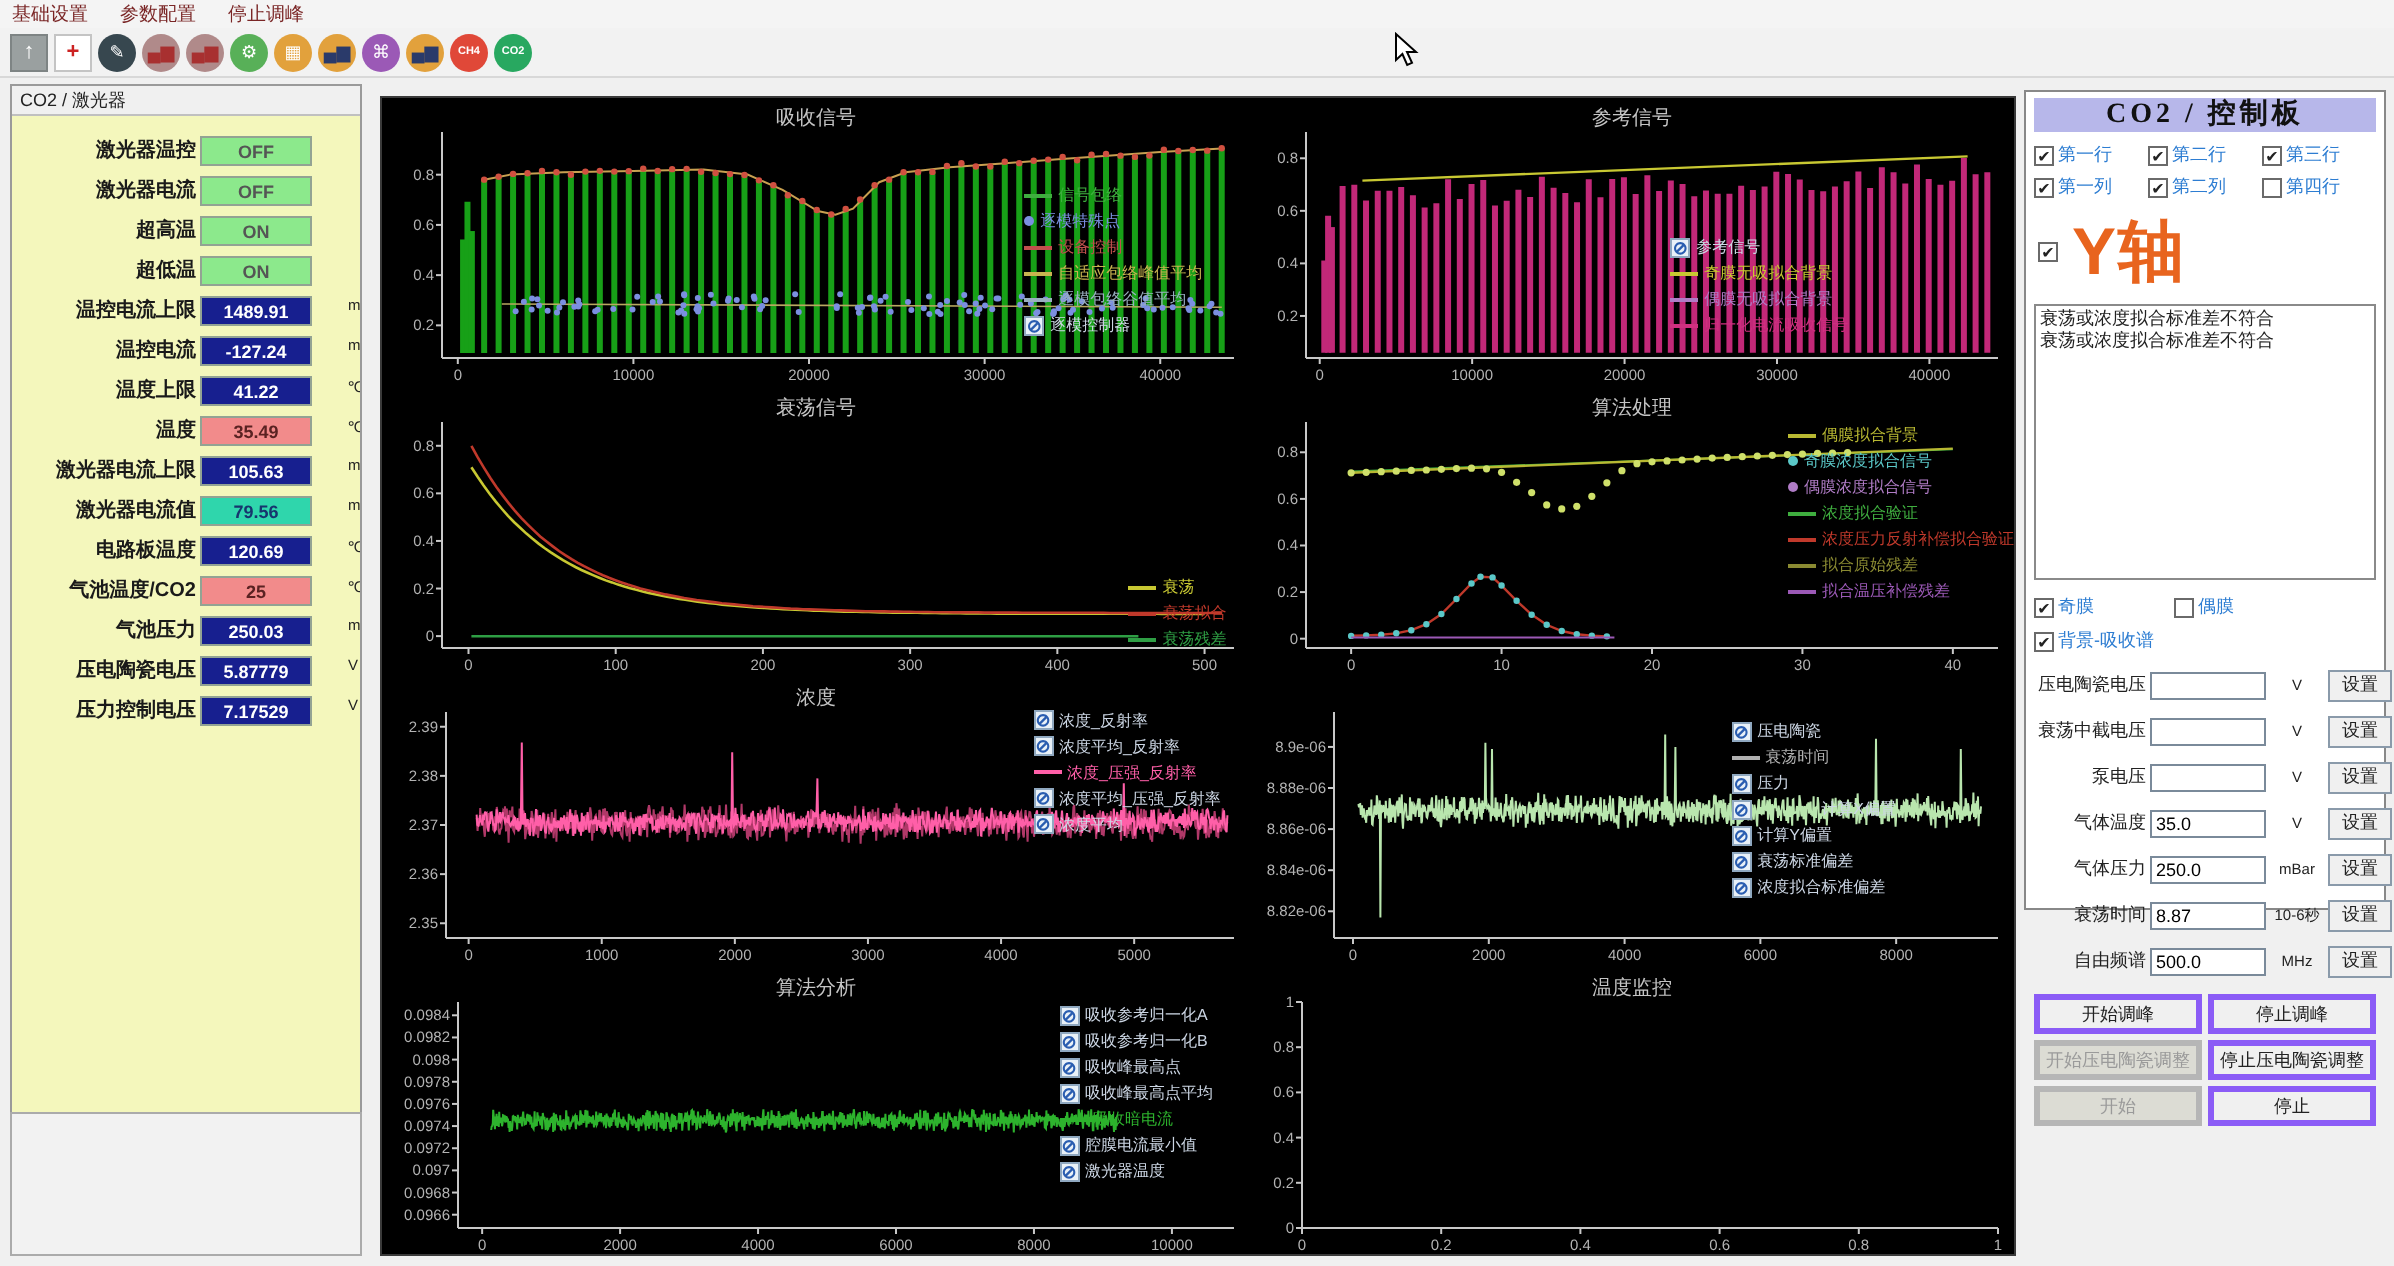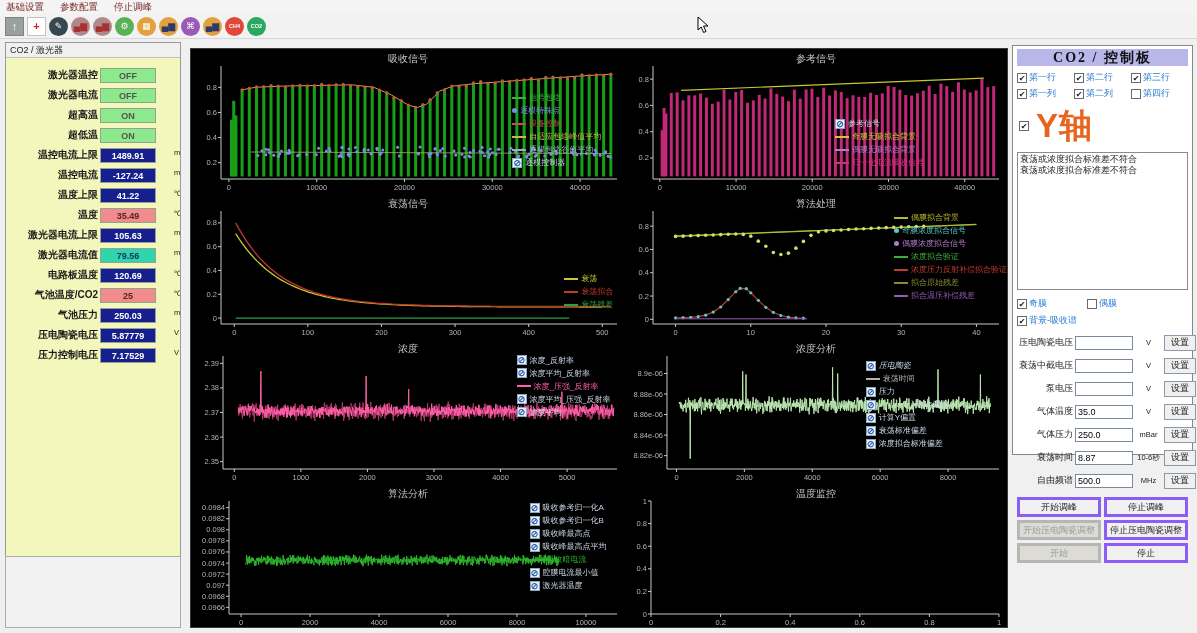--- a/index.html
+++ b/index.html
@@ -569,21 +569,21 @@
         <line x1="27" y1="76.47368421052633" x2="30" y2="76.47368421052633" stroke="#c8c8c8" stroke-width="1"></line>
         <text x="26" y="78.97368421052633" fill="#b4b4b4" font-size="7.5" font-family="Liberation Sans, sans-serif" text-anchor="end">0.4</text>
         <line x1="27" y1="52.68421052631578" x2="30" y2="52.68421052631578" stroke="#c8c8c8" stroke-width="1"></line>
         <text x="26" y="55.18421052631578" fill="#b4b4b4" font-size="7.5" font-family="Liberation Sans, sans-serif" text-anchor="end">0.6</text>
         <line x1="27" y1="28.89473684210526" x2="30" y2="28.89473684210526" stroke="#c8c8c8" stroke-width="1"></line>
         <text x="26" y="31.39473684210526" fill="#b4b4b4" font-size="7.5" font-family="Liberation Sans, sans-serif" text-anchor="end">0.8</text>
         <polyline points="44.7,39.6 47.8,44.4 50.8,48.8 53.9,53.0 56.9,56.8 60.0,60.5 63.0,63.9 66.1,67.1 69.2,70.0 72.2,72.8 75.3,75.4 78.3,77.8 81.4,80.1 84.4,82.2 87.5,84.2 90.5,86.1 93.6,87.8 96.7,89.5 99.7,91.0 102.8,92.4 105.8,93.7 108.9,95.0 111.9,96.2 115.0,97.2 118.0,98.3 121.1,99.2 124.1,100.1 127.2,100.9 130.3,101.7 133.3,102.5 136.4,103.1 139.4,103.8 142.5,104.4 145.5,104.9 148.6,105.5 151.6,105.9 154.7,106.4 157.7,106.8 160.8,107.2 163.9,107.6 166.9,107.9 170.0,108.3 173.0,108.6 176.1,108.9 179.1,109.1 182.2,109.4 185.2,109.6 188.3,109.8 191.3,110.0 194.4,110.2 197.5,110.4 200.5,110.6 203.6,110.7 206.6,110.9 209.7,111.0 212.7,111.1 215.8,111.3 218.8,111.4 221.9,111.5 224.9,111.6 228.0,111.7 231.1,111.8 234.1,111.8 237.2,111.9 240.2,112.0 243.3,112.0 246.3,112.1 249.4,112.2 252.4,112.2 255.5,112.3 258.5,112.3 261.6,112.4 264.7,112.4 267.7,112.4 270.8,112.5 273.8,112.5 276.9,112.5 279.9,112.6 283.0,112.6 286.0,112.6 289.1,112.6 292.1,112.7 295.2,112.7 298.3,112.7 301.3,112.7 304.4,112.7 307.4,112.8 310.5,112.8 313.5,112.8 316.6,112.8 319.6,112.8 322.7,112.8 325.7,112.8 328.8,112.8 331.9,112.9 334.9,112.9 338.0,112.9 341.0,112.9 344.1,112.9 347.1,112.9 350.2,112.9 353.2,112.9 356.3,112.9 359.3,112.9 362.4,112.9 365.5,112.9 368.5,112.9 371.6,112.9 374.6,112.9 377.7,112.9 380.7,112.9 383.8,112.9 386.8,112.9 389.9,113.0 393.0,113.0 396.0,113.0 399.1,113.0 402.1,113.0 405.2,113.0 408.2,113.0 411.3,113.0" fill="none" stroke="#c8c832" stroke-width="1.3"></polyline>
         <polyline points="44.7,28.9 47.8,34.6 51.0,39.9 54.1,44.9 57.2,49.5 60.4,53.8 63.5,57.8 66.6,61.6 69.7,65.1 72.9,68.3 76.0,71.3 79.1,74.2 82.3,76.8 85.4,79.2 88.5,81.5 91.6,83.6 94.8,85.6 97.9,87.4 101.0,89.1 104.2,90.7 107.3,92.2 110.4,93.6 113.5,94.9 116.7,96.1 119.8,97.2 122.9,98.3 126.1,99.3 129.2,100.2 132.3,101.0 135.4,101.8 138.6,102.5 141.7,103.2 144.8,103.8 148.0,104.4 151.1,105.0 154.2,105.5 157.3,106.0 160.5,106.4 163.6,106.8 166.7,107.2 169.9,107.6 173.0,107.9 176.1,108.2 179.2,108.5 182.4,108.8 185.5,109.1 188.6,109.3 191.7,109.5 194.9,109.7 198.0,109.9 201.1,110.1 204.3,110.3 207.4,110.4 210.5,110.6 213.6,110.7 216.8,110.8 219.9,110.9 223.0,111.0 226.2,111.1 229.3,111.2 232.4,111.3 235.5,111.4 238.7,111.5 241.8,111.6 244.9,111.6 248.1,111.7 251.2,111.7 254.3,111.8 257.4,111.8 260.6,111.9 263.7,111.9 266.8,112.0 270.0,112.0 273.1,112.0 276.2,112.1 279.3,112.1 282.5,112.1 285.6,112.2 288.7,112.2 291.9,112.2 295.0,112.2 298.1,112.2 301.2,112.3 304.4,112.3 307.5,112.3 310.6,112.3 313.8,112.3 316.9,112.3 320.0,112.4 323.1,112.4 326.3,112.4 329.4,112.4 332.5,112.4 335.6,112.4 338.8,112.4 341.9,112.4 345.0,112.4 348.2,112.4 351.3,112.4 354.4,112.4 357.5,112.4 360.7,112.4 363.8,112.5 366.9,112.5 370.1,112.5 373.2,112.5 376.3,112.5 379.4,112.5 382.6,112.5 385.7,112.5 388.8,112.5 392.0,112.5 395.1,112.5 398.2,112.5 401.3,112.5 404.5,112.5 407.6,112.5 410.7,112.5 413.9,112.5 417.0,112.5 420.1,112.5" fill="none" stroke="#c0392b" stroke-width="1.3"></polyline>
         <polyline points="44.7,124.1 378.2,124.1" fill="none" stroke="#2e9e44" stroke-width="1.2"></polyline>
       </svg>
-      <div class="legend" style="left: 373.24px; top: 78px;">
+      <div class="legend" style="left: 373.24px; top: 93px;">
         <div class="legend-row">
           <span class="lline" style="background: rgb(200, 200, 50);"></span>
           <span class="llabel" style="color: rgb(200, 200, 50);">衰荡</span>
         </div>
         <div class="legend-row">
           <span class="lline" style="background: rgb(192, 57, 43);"></span>
           <span class="llabel" style="color: rgb(192, 57, 43);">衰荡拟合</span>
         </div>
         <div class="legend-row">
           <span class="lline" style="background: rgb(46, 158, 68);"></span>
@@ -752,21 +752,20 @@
           <span class="lchk">⊘</span>
           <span class="llabel" style="color: rgb(204, 214, 228);">浓度平均_压强_反射率</span>
         </div>
         <div class="legend-row">
           <span class="lchk">⊘</span>
           <span class="llabel" style="color: rgb(204, 214, 228);">浓度平均</span>
         </div>
       </div>
     </div>
     <div class="chart-cell" style="width: 382px; height: 145px;">
-      <div class="chart-title">浓度分析</div>
       <svg width="382" height="145">
         <line x1="42" y1="17" x2="42" y2="130" stroke="#c8c8c8" stroke-width="1"></line>
         <line x1="42" y1="130" x2="374" y2="130" stroke="#c8c8c8" stroke-width="1"></line>
         <line x1="51.505112474437624" y1="130" x2="51.505112474437624" y2="133" stroke="#c8c8c8" stroke-width="1"></line>
         <text x="51.505112474437624" y="141" fill="#b4b4b4" font-size="7.5" font-family="Liberation Sans, sans-serif" text-anchor="middle">0</text>
         <line x1="119.39877300613496" y1="130" x2="119.39877300613496" y2="133" stroke="#c8c8c8" stroke-width="1"></line>
         <text x="119.39877300613496" y="141" fill="#b4b4b4" font-size="7.5" font-family="Liberation Sans, sans-serif" text-anchor="middle">2000</text>
         <line x1="187.2924335378323" y1="130" x2="187.2924335378323" y2="133" stroke="#c8c8c8" stroke-width="1"></line>
         <text x="187.2924335378323" y="141" fill="#b4b4b4" font-size="7.5" font-family="Liberation Sans, sans-serif" text-anchor="middle">4000</text>
         <line x1="255.18609406952964" y1="130" x2="255.18609406952964" y2="133" stroke="#c8c8c8" stroke-width="1"></line>
@@ -781,21 +780,21 @@
         <text x="38" y="78.05454545454563" fill="#b4b4b4" font-size="7.5" font-family="Liberation Sans, sans-serif" text-anchor="end">8.86e-06</text>
         <line x1="39" y1="96.10000000000018" x2="42" y2="96.10000000000018" stroke="#c8c8c8" stroke-width="1"></line>
         <text x="38" y="98.60000000000018" fill="#b4b4b4" font-size="7.5" font-family="Liberation Sans, sans-serif" text-anchor="end">8.84e-06</text>
         <line x1="39" y1="116.64545454545473" x2="42" y2="116.64545454545473" stroke="#c8c8c8" stroke-width="1"></line>
         <text x="38" y="119.14545454545473" fill="#b4b4b4" font-size="7.5" font-family="Liberation Sans, sans-serif" text-anchor="end">8.82e-06</text>
         <polyline points="54.2,63.0 54.5,64.7 54.8,63.1 55.1,63.0 55.4,68.5 55.7,64.8 56.0,63.6 56.3,69.8 56.6,66.5 56.9,65.2 57.2,68.1 57.5,70.0 57.8,69.7 58.1,72.4 58.4,66.0 58.7,69.1 59.0,66.5 59.3,66.5 59.6,64.7 59.9,68.8 60.2,67.2 60.5,68.1 60.7,60.8 61.0,73.1 61.3,73.4 61.6,69.4 61.9,69.2 62.2,63.8 62.5,64.8 62.8,67.0 63.1,68.5 63.4,58.7 63.7,61.1 64.0,67.4 64.3,67.2 64.6,70.5 64.9,61.2 65.2,119.7 65.5,63.4 65.8,67.5 66.1,66.3 66.4,65.3 66.7,63.5 67.0,67.0 67.3,64.4 67.6,70.2 67.9,61.4 68.2,67.9 68.5,67.1 68.8,68.8 69.1,65.2 69.4,72.3 69.7,61.9 69.9,60.1 70.2,64.4 70.5,72.0 70.8,64.2 71.1,64.7 71.4,69.7 71.7,63.4 72.0,69.0 72.3,64.2 72.6,72.3 72.9,66.0 73.2,63.6 73.5,62.2 73.8,61.4 74.1,69.2 74.4,66.8 74.7,59.6 75.0,65.4 75.3,67.1 75.6,67.2 75.9,58.2 76.2,71.4 76.5,75.3 76.8,68.9 77.1,66.9 77.4,63.0 77.7,63.2 78.0,63.2 78.3,69.4 78.6,69.4 78.9,71.3 79.1,70.1 79.4,69.4 79.7,70.9 80.0,59.7 80.3,67.1 80.6,71.4 80.9,61.8 81.2,66.5 81.5,64.2 81.8,68.1 82.1,63.3 82.4,63.9 82.7,69.4 83.0,66.2 83.3,65.9 83.6,63.6 83.9,62.1 84.2,60.2 84.5,69.5 84.8,60.3 85.1,68.1 85.4,64.9 85.7,72.6 86.0,71.6 86.3,63.3 86.6,67.0 86.9,65.0 87.2,64.2 87.5,64.8 87.8,66.8 88.1,67.0 88.3,69.4 88.6,69.8 88.9,68.2 89.2,63.4 89.5,66.3 89.8,63.5 90.1,66.3 90.4,66.0 90.7,61.5 91.0,59.7 91.3,66.7 91.6,66.7 91.9,69.4 92.2,65.2 92.5,70.1 92.8,66.0 93.1,58.6 93.4,64.1 93.7,71.4 94.0,68.6 94.3,71.8 94.6,60.9 94.9,66.3 95.2,72.7 95.5,74.6 95.8,71.5 96.1,60.4 96.4,70.3 96.7,68.4 97.0,69.5 97.2,70.6 97.5,65.0 97.8,67.0 98.1,59.0 98.4,71.1 98.7,60.7 99.0,64.4 99.3,63.3 99.6,70.1 99.9,68.0 100.2,63.2 100.5,64.3 100.8,68.5 101.1,64.8 101.4,66.8 101.7,65.8 102.0,59.7 102.3,68.8 102.6,68.5 102.9,69.3 103.2,68.4 103.5,65.6 103.8,68.8 104.1,69.7 104.4,66.3 104.7,72.7 105.0,62.2 105.3,62.0 105.6,67.1 105.9,59.5 106.2,66.5 106.4,61.7 106.7,65.3 107.0,59.7 107.3,60.7 107.6,68.9 107.9,66.0 108.2,70.4 108.5,70.6 108.8,68.1 109.1,65.9 109.4,68.0 109.7,64.8 110.0,65.9 110.3,60.0 110.6,66.7 110.9,59.9 111.2,60.6 111.5,61.2 111.8,68.4 112.1,63.3 112.4,72.9 112.7,62.4 113.0,70.4 113.3,69.8 113.6,67.6 113.9,64.5 114.2,65.2 114.5,59.9 114.8,64.1 115.1,69.3 115.4,62.6 115.6,68.4 115.9,70.8 116.2,61.3 116.5,67.5 116.8,63.7 117.1,63.0 117.4,65.5 117.7,32.4 118.0,59.7 118.3,63.1 118.6,65.1 118.9,64.7 119.2,64.0 119.5,65.6 119.8,64.8 120.1,65.7 120.4,71.7 120.7,66.7 121.0,35.5 121.3,68.9 121.6,65.2 121.9,68.2 122.2,65.1 122.5,69.6 122.8,59.8 123.1,69.8 123.4,71.3 123.7,62.2 124.0,67.9 124.3,67.4 124.6,69.4 124.8,65.6 125.1,66.4 125.4,62.4 125.7,67.9 126.0,69.6 126.3,69.5 126.6,72.1 126.9,71.3 127.2,65.7 127.5,62.9 127.8,69.2 128.1,58.0 128.4,65.5 128.7,65.9 129.0,65.3 129.3,64.7 129.6,68.9 129.9,64.2 130.2,70.7 130.5,61.2 130.8,62.7 131.1,59.6 131.4,64.8 131.7,74.4 132.0,68.4 132.3,67.8 132.6,65.8 132.9,61.4 133.2,65.4 133.5,65.9 133.8,68.5 134.0,72.4 134.3,66.2 134.6,64.3 134.9,63.5 135.2,65.1 135.5,69.7 135.8,65.8 136.1,64.5 136.4,64.0 136.7,64.3 137.0,67.9 137.3,66.5 137.6,64.1 137.9,74.9 138.2,68.8 138.5,69.4 138.8,72.8 139.1,66.0 139.4,63.5 139.7,61.9 140.0,67.6 140.3,63.1 140.6,65.8 140.9,69.8 141.2,71.5 141.5,65.7 141.8,64.7 142.1,72.2 142.4,69.2 142.7,62.2 142.9,65.3 143.2,67.1 143.5,61.8 143.8,66.0 144.1,57.4 144.4,66.5 144.7,70.5 145.0,73.3 145.3,63.5 145.6,69.4 145.9,67.5 146.2,71.4 146.5,62.4 146.8,73.2 147.1,58.1 147.4,67.1 147.7,60.4 148.0,64.3 148.3,63.7 148.6,68.9 148.9,67.3 149.2,69.9 149.5,68.6 149.8,62.7 150.1,63.5 150.4,62.2 150.7,67.4 151.0,62.3 151.3,71.5 151.6,63.4 151.9,67.0 152.1,66.1 152.4,67.7 152.7,68.6 153.0,62.9 153.3,65.9 153.6,68.3 153.9,60.8 154.2,61.3 154.5,71.6 154.8,67.5 155.1,68.0 155.4,64.6 155.7,72.0 156.0,69.0 156.3,66.1 156.6,64.8 156.9,66.1 157.2,67.1 157.5,68.9 157.8,63.6 158.1,62.1 158.4,58.7 158.7,70.3 159.0,58.5 159.3,68.6 159.6,63.2 159.9,63.8 160.2,62.6 160.5,64.5 160.8,70.9 161.1,64.2 161.3,64.3 161.6,68.9 161.9,68.7 162.2,66.7 162.5,65.7 162.8,58.9 163.1,63.3 163.4,72.5 163.7,66.3 164.0,63.8 164.3,67.2 164.6,63.9 164.9,64.2 165.2,63.6 165.5,58.8 165.8,69.2 166.1,72.2 166.4,70.1 166.7,67.3 167.0,66.1 167.3,64.4 167.6,67.3 167.9,63.9 168.2,67.7 168.5,63.4 168.8,61.4 169.1,67.8 169.4,64.4 169.7,66.8 170.0,65.8 170.3,63.6 170.5,68.4 170.8,69.2 171.1,67.9 171.4,62.6 171.7,67.5 172.0,60.0 172.3,67.8 172.6,65.5 172.9,65.3 173.2,63.3 173.5,66.7 173.8,68.1 174.1,68.4 174.4,64.5 174.7,73.5 175.0,62.0 175.3,59.6 175.6,64.8 175.9,69.1 176.2,67.5 176.5,70.2 176.8,72.0 177.1,60.7 177.4,70.7 177.7,68.7 178.0,63.7 178.3,71.4 178.6,70.3 178.9,66.5 179.2,68.0 179.5,62.6 179.7,65.2 180.0,58.8 180.3,67.1 180.6,71.6 180.9,68.8 181.2,66.1 181.5,60.2 181.8,66.1 182.1,71.9 182.4,71.7 182.7,71.2 183.0,71.8 183.3,68.5 183.6,71.5 183.9,71.1 184.2,75.4 184.5,65.0 184.8,59.0 185.1,67.4 185.4,62.7 185.7,59.6 186.0,60.6 186.3,64.6 186.6,61.4 186.9,63.4 187.2,66.9 187.5,60.0 187.8,68.6 188.1,67.4 188.4,66.0 188.6,64.2 188.9,74.8 189.2,63.9 189.5,70.4 189.8,71.2 190.1,65.5 190.4,60.0 190.7,66.8 191.0,72.4 191.3,66.7 191.6,65.8 191.9,65.0 192.2,61.5 192.5,65.4 192.8,58.9 193.1,74.1 193.4,70.6 193.7,63.1 194.0,65.3 194.3,68.7 194.6,59.9 194.9,65.3 195.2,67.1 195.5,66.9 195.8,58.7 196.1,65.1 196.4,61.8 196.7,67.1 197.0,63.3 197.3,66.4 197.6,67.1 197.8,62.8 198.1,70.1 198.4,68.9 198.7,63.2 199.0,61.3 199.3,62.8 199.6,62.2 199.9,64.7 200.2,71.5 200.5,67.4 200.8,67.1 201.1,64.4 201.4,68.2 201.7,66.1 202.0,72.4 202.3,65.6 202.6,60.9 202.9,72.0 203.2,65.3 203.5,60.2 203.8,68.2 204.1,66.6 204.4,64.6 204.7,65.0 205.0,65.9 205.3,65.8 205.6,64.6 205.9,62.0 206.2,70.7 206.5,64.5 206.8,61.9 207.0,68.5 207.3,64.4 207.6,28.3 207.9,69.4 208.2,68.9 208.5,59.1 208.8,65.3 209.1,71.1 209.4,63.2 209.7,61.7 210.0,66.4 210.3,73.6 210.6,62.8 210.9,65.0 211.2,74.2 211.5,67.5 211.8,69.4 212.1,72.2 212.4,61.6 212.7,34.5 213.0,65.2 213.3,66.1 213.6,68.7 213.9,69.9 214.2,65.0 214.5,63.5 214.8,62.9 215.1,65.0 215.4,71.9 215.7,66.2 216.0,68.1 216.2,64.1 216.5,69.2 216.8,61.8 217.1,64.0 217.4,67.4 217.7,66.4 218.0,67.3 218.3,70.3 218.6,65.5 218.9,62.1 219.2,61.1 219.5,71.8 219.8,64.4 220.1,70.4 220.4,66.1 220.7,68.6 221.0,62.1 221.3,68.3 221.6,72.1 221.9,63.0 222.2,66.0 222.5,68.9 222.8,64.5 223.1,71.1 223.4,60.7 223.7,71.6 224.0,66.4 224.3,61.9 224.6,65.4 224.9,65.7 225.1,62.2 225.4,70.3 225.7,72.5 226.0,65.2 226.3,68.9 226.6,62.6 226.9,67.4 227.2,67.6 227.5,63.6 227.8,73.2 228.1,63.2 228.4,65.5 228.7,69.6 229.0,64.6 229.3,63.7 229.6,61.1 229.9,68.7 230.2,69.1 230.5,66.2 230.8,65.8 231.1,72.7 231.4,66.8 231.7,67.2 232.0,59.2 232.3,58.4 232.6,63.1 232.9,58.8 233.2,71.3 233.5,62.1 233.8,71.9 234.1,65.2 234.3,70.4 234.6,61.2 234.9,62.6 235.2,64.9 235.5,61.1 235.8,67.2 236.1,67.8 236.4,69.7 236.7,60.6 237.0,69.4 237.3,68.9 237.6,62.4 237.9,66.0 238.2,71.3 238.5,72.9 238.8,71.9 239.1,63.4 239.4,71.2 239.7,62.5 240.0,67.3 240.3,57.9 240.6,73.9 240.9,67.7 241.2,67.0 241.5,71.2 241.8,73.0 242.1,62.8 242.4,64.6 242.7,68.5 243.0,67.2 243.3,64.3 243.5,66.6 243.8,74.6 244.1,66.9 244.4,65.4 244.7,73.1 245.0,72.2 245.3,60.4 245.6,69.7 245.9,72.0 246.2,66.9 246.5,71.3 246.8,63.6 247.1,65.9 247.4,67.3 247.7,70.7 248.0,66.7 248.3,65.8 248.6,61.7 248.9,65.0 249.2,71.2 249.5,68.3 249.8,64.9 250.1,61.2 250.4,67.7 250.7,71.2 251.0,63.2 251.3,68.5 251.6,66.0 251.9,70.8 252.2,63.4 252.5,64.8 252.7,65.2 253.0,67.0 253.3,71.4 253.6,74.2 253.9,66.4 254.2,61.7 254.5,60.6 254.8,68.0 255.1,64.6 255.4,67.6 255.7,67.9 256.0,65.7 256.3,61.2 256.6,67.8 256.9,67.8 257.2,59.2 257.5,65.7 257.8,64.5 258.1,66.6 258.4,64.6 258.7,61.1 259.0,70.8 259.3,67.0 259.6,63.3 259.9,60.6 260.2,67.4 260.5,71.1 260.8,67.2 261.1,63.0 261.4,72.9 261.7,66.7 261.9,63.6 262.2,65.0 262.5,61.6 262.8,60.0 263.1,64.5 263.4,66.5 263.7,65.6 264.0,70.0 264.3,63.8 264.6,66.0 264.9,68.8 265.2,66.2 265.5,71.5 265.8,65.8 266.1,63.5 266.4,61.5 266.7,60.8 267.0,67.2 267.3,69.0 267.6,66.9 267.9,66.2 268.2,71.5 268.5,66.0 268.8,59.6 269.1,72.6 269.4,64.9 269.7,64.6 270.0,69.0 270.3,69.1 270.6,64.1 270.8,68.3 271.1,73.9 271.4,60.9 271.7,60.7 272.0,67.6 272.3,67.3 272.6,67.5 272.9,67.4 273.2,66.2 273.5,64.0 273.8,71.3 274.1,68.1 274.4,68.4 274.7,58.6 275.0,60.7 275.3,63.4 275.6,67.9 275.9,69.2 276.2,64.0 276.5,64.9 276.8,70.6 277.1,69.9 277.4,64.0 277.7,66.0 278.0,73.6 278.3,65.9 278.6,62.9 278.9,63.7 279.2,62.2 279.5,67.7 279.8,66.8 280.0,65.6 280.3,61.8 280.6,68.5 280.9,67.0 281.2,69.2 281.5,67.7 281.8,59.1 282.1,72.6 282.4,67.1 282.7,64.5 283.0,70.0 283.3,64.0 283.6,65.5 283.9,59.5 284.2,62.8 284.5,72.5 284.8,69.3 285.1,67.7 285.4,70.5 285.7,68.0 286.0,69.0 286.3,66.3 286.6,65.6 286.9,70.4 287.2,66.0 287.5,68.4 287.8,70.5 288.1,62.5 288.4,73.7 288.7,68.3 289.0,65.1 289.2,66.7 289.5,64.6 289.8,65.2 290.1,67.0 290.4,67.1 290.7,64.0 291.0,69.3 291.3,60.3 291.6,64.0 291.9,67.3 292.2,66.3 292.5,63.8 292.8,59.9 293.1,66.5 293.4,68.5 293.7,66.4 294.0,68.1 294.3,61.3 294.6,69.1 294.9,65.7 295.2,61.7 295.5,62.0 295.8,66.6 296.1,67.2 296.4,63.2 296.7,70.2 297.0,65.8 297.3,64.4 297.6,63.4 297.9,68.2 298.2,69.4 298.4,69.4 298.7,66.6 299.0,60.8 299.3,70.4 299.6,64.8 299.9,64.9 300.2,62.2 300.5,67.7 300.8,65.8 301.1,64.8 301.4,65.9 301.7,69.9 302.0,64.5 302.3,65.7 302.6,67.9 302.9,60.0 303.2,73.1 303.5,70.6 303.8,57.7 304.1,64.4 304.4,62.8 304.7,72.7 305.0,68.0 305.3,70.9 305.6,67.8 305.9,69.6 306.2,66.1 306.5,66.5 306.8,67.0 307.1,64.6 307.3,69.1 307.6,69.7 307.9,65.2 308.2,73.5 308.5,64.7 308.8,64.9 309.1,64.5 309.4,68.1 309.7,67.0 310.0,67.7 310.3,61.8 310.6,64.6 310.9,65.4 311.2,68.4 311.5,68.3 311.8,66.1 312.1,61.1 312.4,68.5 312.7,60.8 313.0,30.4 313.3,66.0 313.6,69.1 313.9,61.1 314.2,69.1 314.5,67.4 314.8,67.3 315.1,69.9 315.4,63.5 315.7,73.1 316.0,62.6 316.3,73.0 316.5,61.5 316.8,63.1 317.1,67.2 317.4,70.2 317.7,65.2 318.0,63.5 318.3,65.7 318.6,66.4 318.9,71.6 319.2,63.4 319.5,71.7 319.8,62.7 320.1,66.8 320.4,65.1 320.7,60.8 321.0,70.1 321.3,64.5 321.6,69.8 321.9,67.3 322.2,62.6 322.5,68.3 322.8,74.4 323.1,69.1 323.4,60.4 323.7,67.6 324.0,66.7 324.3,65.6 324.6,69.7 324.9,67.9 325.2,68.0 325.5,66.1 325.7,63.5 326.0,67.6 326.3,69.9 326.6,66.0 326.9,62.2 327.2,62.7 327.5,66.1 327.8,71.9 328.1,60.4 328.4,69.6 328.7,60.9 329.0,67.1 329.3,64.3 329.6,64.1 329.9,67.9 330.2,67.6 330.5,68.2 330.8,62.0 331.1,69.3 331.4,60.1 331.7,69.0 332.0,70.1 332.3,60.8 332.6,62.8 332.9,63.2 333.2,68.4 333.5,66.8 333.8,57.7 334.1,71.6 334.4,65.3 334.7,67.8 334.9,68.0 335.2,62.9 335.5,66.0 335.8,67.7 336.1,66.9 336.4,63.7 336.7,66.3 337.0,62.0 337.3,64.6 337.6,64.2 337.9,66.7 338.2,65.2 338.5,60.0 338.8,68.7 339.1,59.0 339.4,65.0 339.7,65.3 340.0,68.2 340.3,71.2 340.6,73.7 340.9,62.9 341.2,67.7 341.5,66.1 341.8,70.6 342.1,69.1 342.4,61.9 342.7,75.1 343.0,68.2 343.3,67.8 343.6,67.9 343.9,69.3 344.1,63.8 344.4,69.9 344.7,66.0 345.0,70.0 345.3,66.6 345.6,68.1 345.9,68.9 346.2,61.6 346.5,64.4 346.8,68.1 347.1,68.5 347.4,66.6 347.7,69.1 348.0,67.8 348.3,74.8 348.6,65.9 348.9,67.6 349.2,66.4 349.5,64.6 349.8,66.1 350.1,70.7 350.4,69.5 350.7,70.2 351.0,68.6 351.3,70.8 351.6,64.7 351.9,66.2 352.2,61.8 352.5,63.4 352.8,66.2 353.0,62.0 353.3,67.7 353.6,70.6 353.9,63.6 354.2,64.1 354.5,68.3 354.8,66.7 355.1,72.5 355.4,35.5 355.7,64.3 356.0,70.1 356.3,71.0 356.6,66.8 356.9,66.8 357.2,64.2 357.5,69.2 357.8,60.1 358.1,61.9 358.4,68.8 358.7,67.2 359.0,62.6 359.3,64.4 359.6,71.1 359.9,71.0 360.2,66.7 360.5,67.8 360.8,67.3 361.1,63.2 361.4,67.2 361.7,57.3 362.0,69.5 362.2,64.4 362.5,62.6 362.8,69.8 363.1,69.5 363.4,61.4 363.7,68.0 364.0,59.2 364.3,74.1 364.6,65.9 364.9,66.9 365.2,67.8 365.5,64.2" fill="none" stroke="#b9e6ae" stroke-width="1"></polyline>
       </svg>
       <div class="legend" style="left: 240.66px; top: 20.3px;">
         <div class="legend-row">
           <span class="lchk">⊘</span>
-          <span class="llabel" style="color: rgb(204, 214, 228); font-style: italic;">压电陶瓷</span>
+          <span class="llabel" style="color: rgb(204, 214, 228);">压电陶瓷</span>
         </div>
         <div class="legend-row">
           <span class="lline" style="background: rgb(176, 176, 176);"></span>
           <span class="llabel" style="color: rgb(176, 176, 176);">衰荡时间</span>
         </div>
         <div class="legend-row">
           <span class="lchk">⊘</span>
           <span class="llabel" style="color: rgb(204, 214, 228);">压力</span>
         </div>
         <div class="legend-row">

